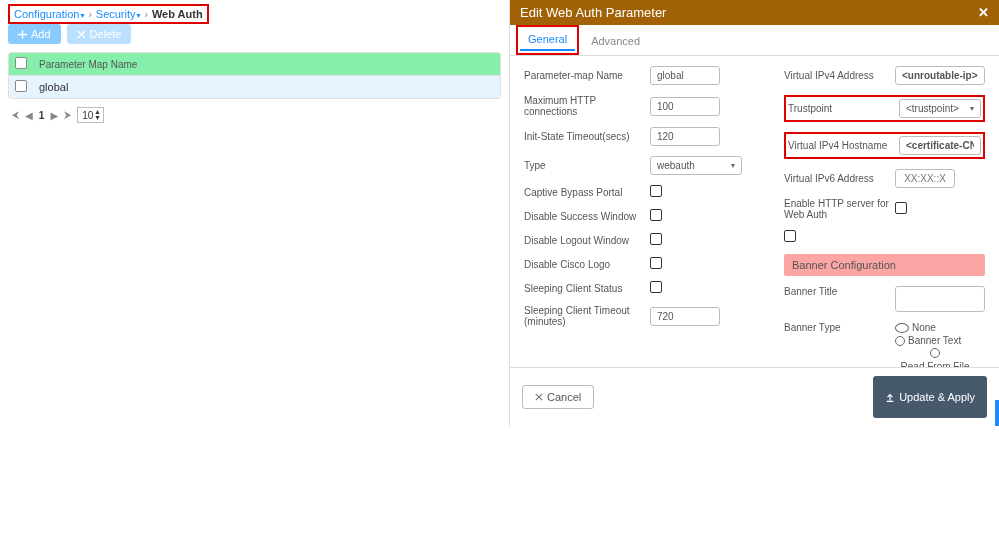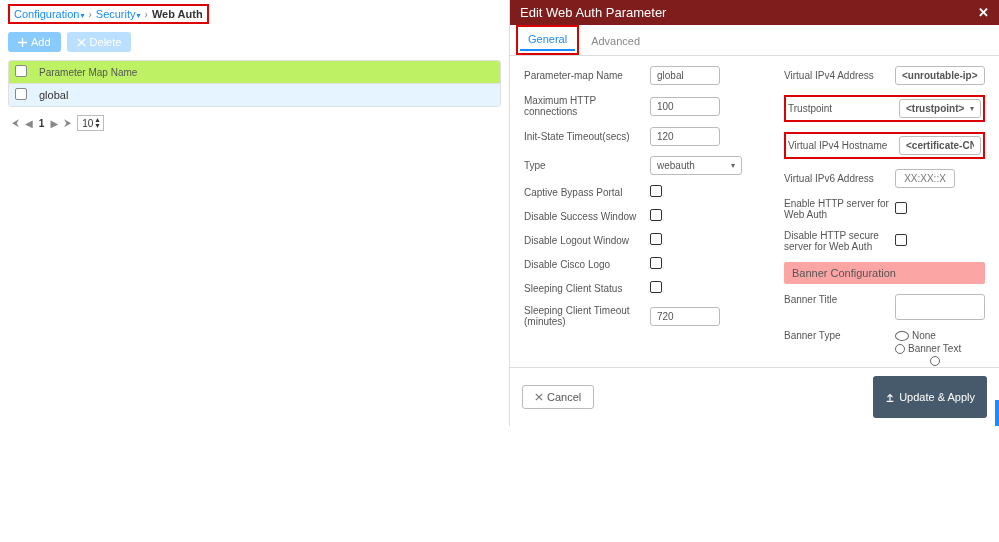--- a/index.html
+++ b/index.html
@@ -10,43 +10,43 @@
 .right-pane { width: 490px; background: #fff; border-left: 1px solid #ddd; display: flex; flex-direction: column; position: relative; }
 
 
 .breadcrumb { border: 2px solid #d00; display: inline-flex; align-items: center; padding: 2px 4px; font-size: 11px; }
 .breadcrumb .crumb { color: #1a8cff; cursor: pointer; }
 .breadcrumb .sep { color: #888; margin: 0 4px; font-size: 10px; }
 .breadcrumb .last { color: #333; font-weight: bold; }
 .breadcrumb .caret { font-size: 8px; margin-left: 1px; }
 
 
-.toolbar { margin-top: 8px; display: flex; gap: 6px; }
+.toolbar { display: flex; gap: 6px; }
 .btn { display: inline-flex; align-items: center; padding: 4px 10px; border-radius: 3px; font-size: 11px; cursor: pointer; border: none; }
 .btn-add { background: #58b4ff; color: #fff; opacity: 0.7; }
 .btn-del { background: #9fd2ff; color: #fff; opacity: 0.7; }
 .btn svg { margin-right: 4px; }
 
 
 .tbl { margin-top: 8px; border: 1px solid #e0e0e0; border-radius: 3px; overflow: hidden; }
-.tbl-head { background: #bef264; display: flex; align-items: center; padding: 4px 6px; border-bottom: 1px solid #e0e0e0; font-size: 10px; color: #555; }
+.tbl-head { background: #86efac; display: flex; align-items: center; padding: 4px 6px; border-bottom: 1px solid #e0e0e0; font-size: 10px; color: #555; }
 .tbl-head .chk, .tbl-row .chk { width: 24px; }
 .tbl-head .colname { flex: 1; }
 .tbl-row { display: flex; align-items: center; padding: 4px 6px; background: #e6f4ff; font-size: 11px; }
 .tbl-row .val { flex: 1; color: #333; }
 .chkbox { width: 12px; height: 12px; border: 1px solid #888; border-radius: 2px; background: #fff; display: inline-block; }
 
 
 .pager { display: flex; align-items: center; gap: 6px; margin-top: 6px; padding: 2px 4px; font-size: 10px; color: #888; }
 .pager .pg { cursor: pointer; }
 .pager .cur { color: #333; font-weight: bold; }
 .pager .sizebox { border: 1px solid #bbb; padding: 1px 4px; display: inline-flex; align-items: center; gap: 2px; color: #333; }
 
 
-.panel-head { background: #7f1d1d; color: #fff; padding: 5px 10px; display: flex; align-items: center; justify-content: space-between; font-size: 13px; }
+.panel-head { background: #a16207; color: #fff; padding: 5px 10px; display: flex; align-items: center; justify-content: space-between; font-size: 13px; }
 .panel-head .close { cursor: pointer; font-weight: bold; }
 
 
 .tabs { display: flex; border-bottom: 1px solid #ddd; padding: 0 6px; }
 .tabw { padding: 6px 4px 0 4px; }
 .tab { padding: 4px 8px; font-size: 11px; color: #888; cursor: pointer; }
 .tab.active { color: #1a8cff; border-bottom: 2px solid #1a8cff; }
 .tabbox-red { border: 2px solid #d00; padding: 2px; }
 
 
@@ -199,39 +199,38 @@
 
       <div class="col colR">
         <div class="row">
           <span class="lbl">Virtual IPv4 Address</span>
           <span class="ctl"><input type="text" class="inp" style="font-weight: bold;" value="&lt;unroutable-ip&gt;"></span>
         </div>
         <div class="row hlrow">
           <span class="lbl">Trustpoint</span>
           <span class="ctl">
             <span class="sel">
-              <span class="seltxt" style="font-weight:bold;">&lt;trustpoint&gt;</span>
+              <span class="seltxt" style="font-weight:normal;">&lt;trustpoint&gt;</span>
               <span class="selarr">▾</span>
             </span>
           </span>
         </div>
         <div class="row hlrow">
           <span class="lbl">Virtual IPv4 Hostname</span>
           <span class="ctl"><input type="text" class="inp" style="font-weight: bold;" value="&lt;certificate-CN&gt;"></span>
         </div>
         <div class="row">
           <span class="lbl">Virtual IPv6 Address</span>
           <span class="ctl"><input type="text" class="inp" style="max-width: 60px; text-align: center;" placeholder="XX:XX::X"></span>
         </div>
         <div class="row">
           <span class="lbl">Enable HTTP server for Web Auth</span>
           <span class="ctl"><span class="chkbox2"></span></span>
         </div>
         <div class="row">
-          <span class="lbl">Disable HTTP secure server for Web Auth</span>
           <span class="ctl"><span class="chkbox2"></span></span>
         </div>
 
         <div class="section-bar">Banner Configuration</div>
 
         <div class="row" style="align-items:flex-start;">
           <span class="lbl">Banner Title</span>
           <span class="ctl"><input type="text" class="inp" style="max-width: 96px; height: 26px;"></span>
         </div>
         <div class="row" style="align-items:flex-start;">

